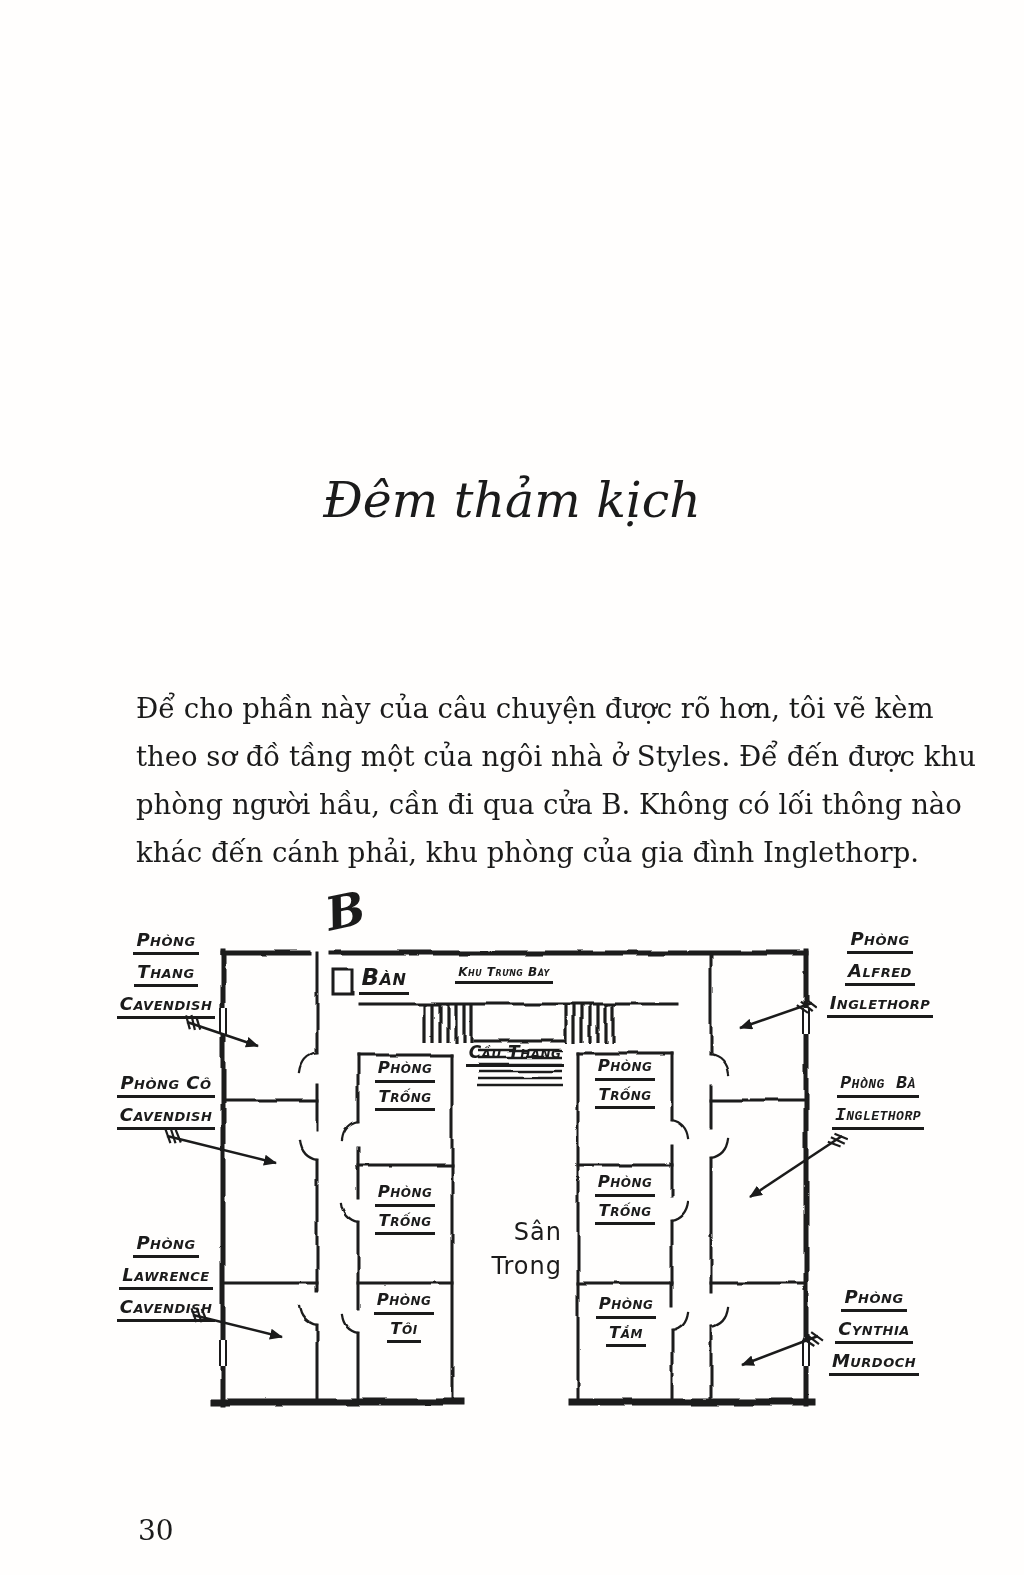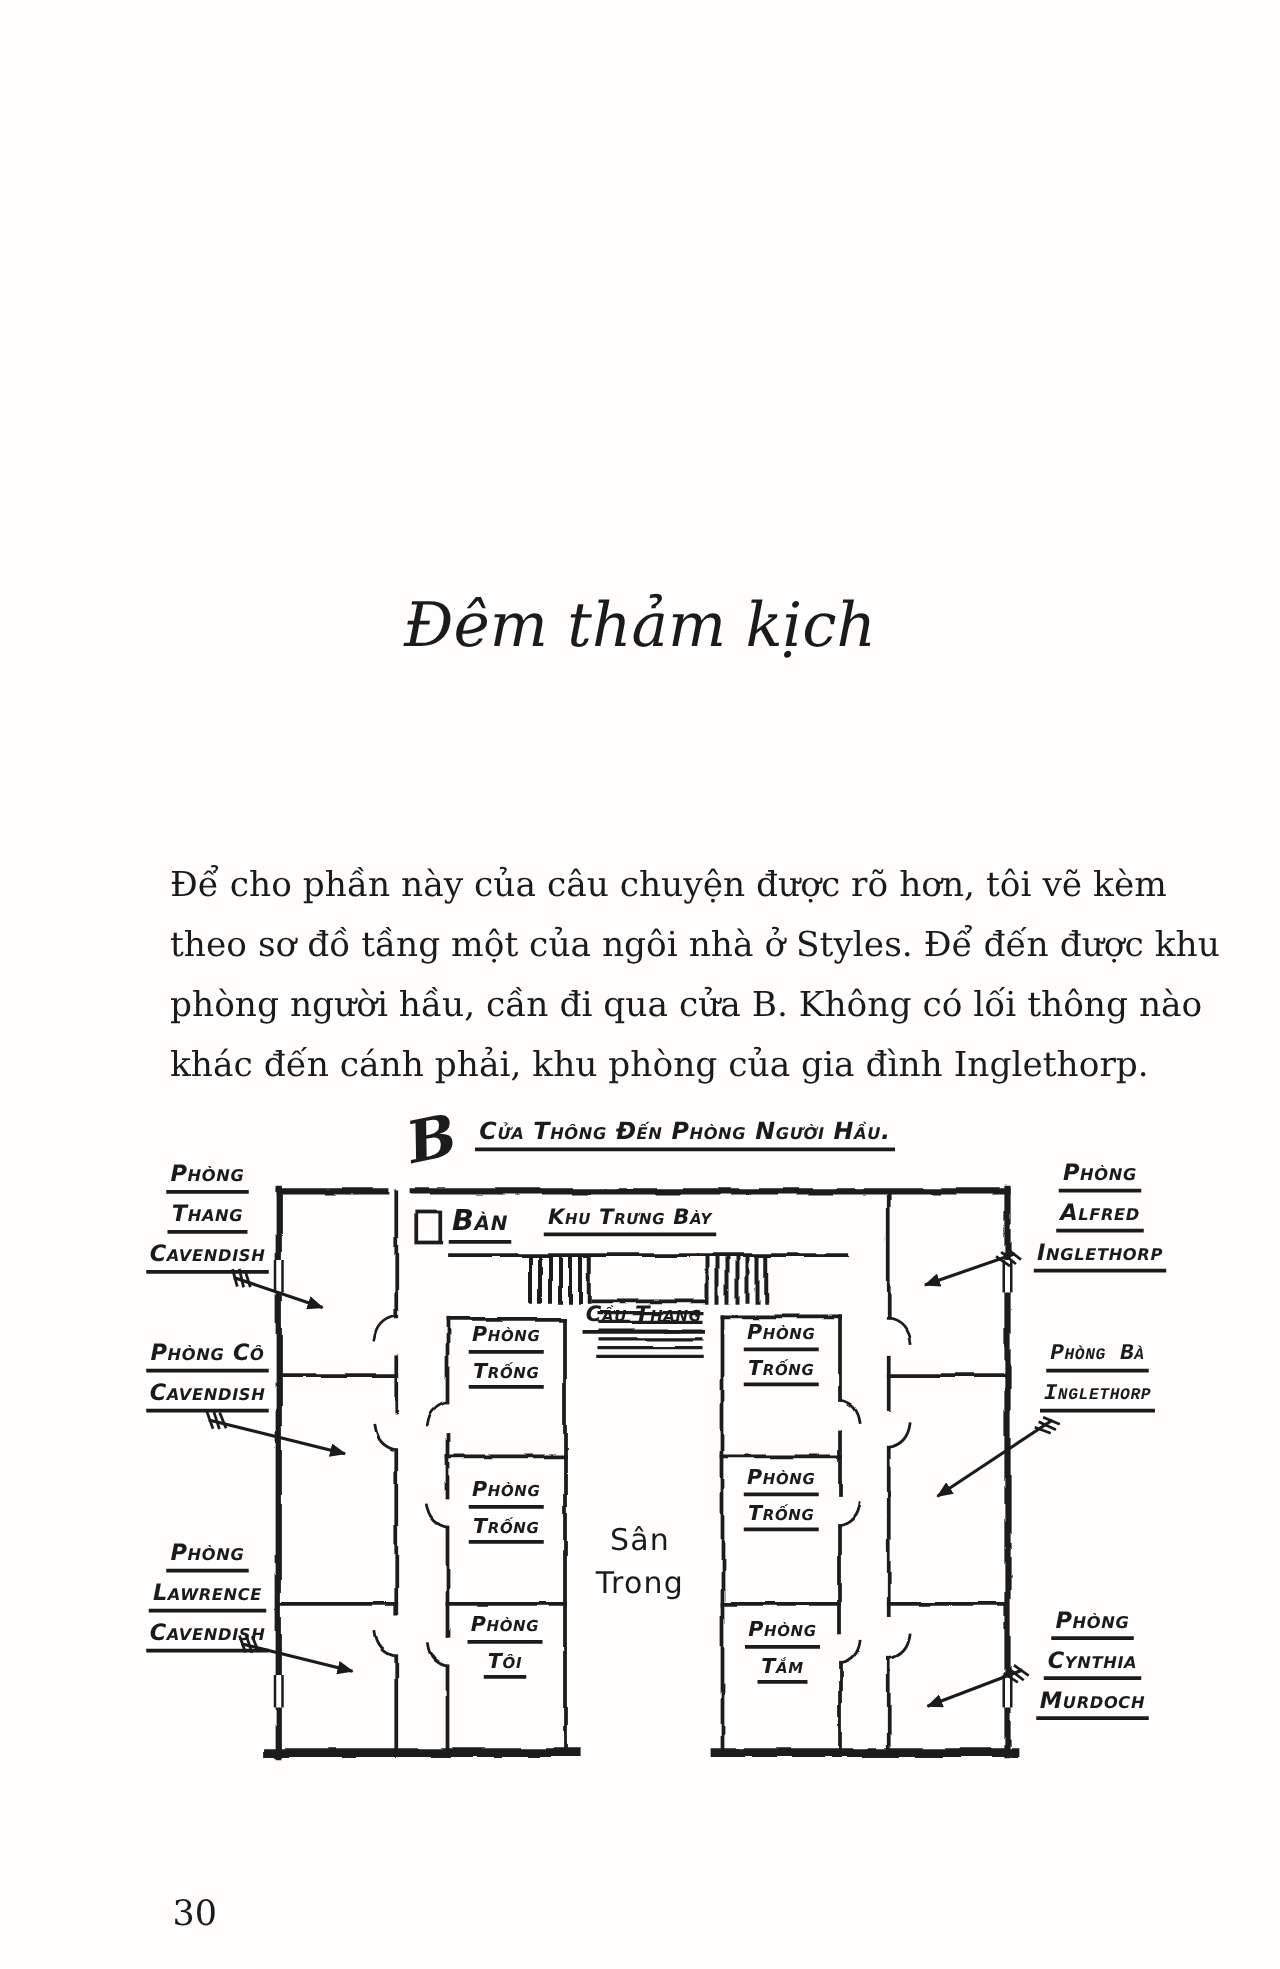--- a/index.html
+++ b/index.html
@@ -178,28 +178,25 @@
         <line x1="167" y1="1136" x2="276" y2="1163" marker-start="url(#fe)" marker-end="url(#ah)"></line>
         <line x1="193" y1="1315" x2="282" y2="1337" marker-start="url(#fe)" marker-end="url(#ah)"></line>
         <line x1="812" y1="1003" x2="740" y2="1028" marker-start="url(#fe)" marker-end="url(#ah)"></line>
         <line x1="842" y1="1136" x2="750" y2="1197" marker-start="url(#fe)" marker-end="url(#ah)"></line>
         <line x1="818" y1="1336" x2="742" y2="1365" marker-start="url(#fe)" marker-end="url(#ah)"></line>
       </g>
     </svg>
 
     <div class="bletter">B</div>
 
-    <div class="pl toplbl" style="left:378px;top:896px;width:340px;">
-      <span class="u">Cửa Thông Đến Phòng Người Hầu.</span>
-    </div>
 
     <div class="pl" style="left:356px;top:966px;width:56px;font-size:23px;">
       <span class="u">Bàn</span>
     </div>
-    <div class="pl" style="left:424px;top:966px;width:160px;font-size:17px;">
+    <div class="pl" style="left:424px;top:966px;width:160px;font-size:12px;">
       <span class="u">Khu Trưng Bày</span>
     </div>
 
     <div class="pl" style="left:106px;top:931px;width:120px;">
       <span class="u">Phòng</span>
       <span class="u">Thang</span>
       <span class="u">Cavendish</span>
     </div>
     <div class="pl" style="left:103px;top:1074px;width:126px;">
       <span class="u">Phòng Cô</span>
@@ -248,21 +245,21 @@
     </div>
     <div class="pl sm" style="left:581px;top:1296px;width:90px;">
       <span class="u">Phòng</span>
       <span class="u">Tắm</span>
     </div>
 
     <div class="pl" style="left:450px;top:1044px;width:130px;font-size:17px;">
       <span class="u">Cầu Thang</span>
     </div>
 
-    <div class="pl court" style="left:462px;top:1220px;width:100px;">
+    <div class="pl court" style="left:462px;top:1220px;width:100px;align-items:flex-end;">
       <span class="n">Sân</span>
       <span class="n">Trong</span>
     </div>
 
   </div>
 
   <div class="pageno">30</div>
 </div>
 
 </body></html>

